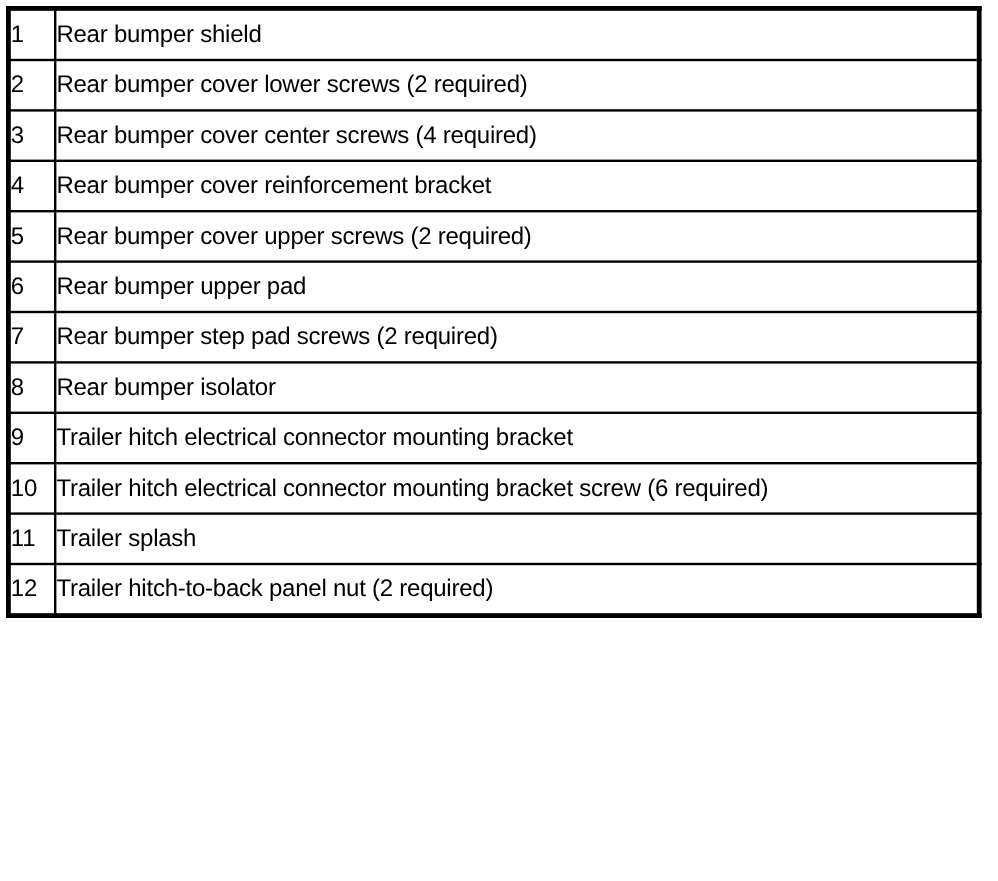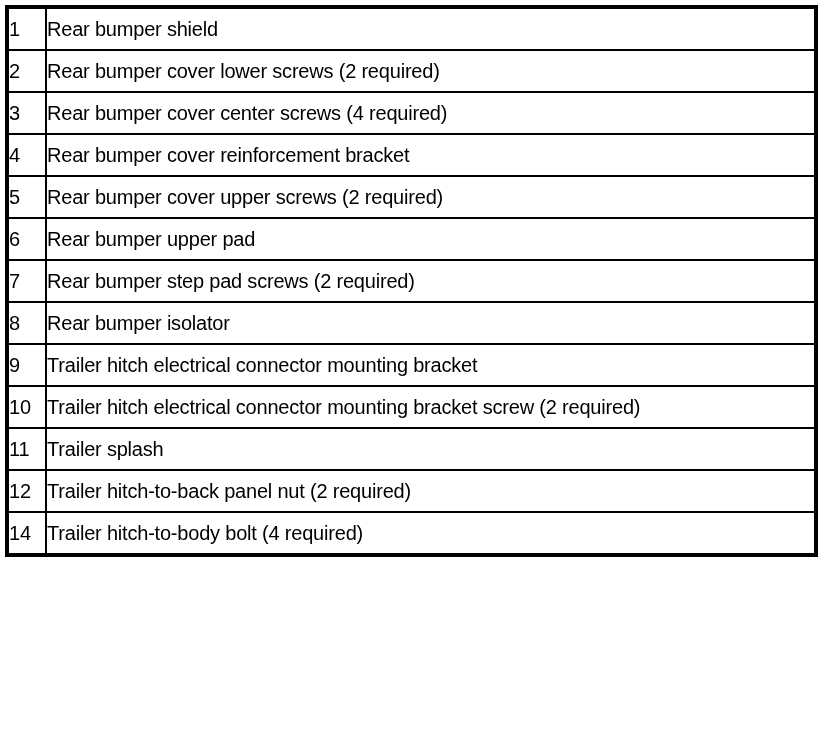--- a/index.html
+++ b/index.html
@@ -92,36 +92,32 @@
     <td class="desc-cell">Rear bumper isolator</td>
   </tr>
 
   <tr>
     <td class="num-cell">9</td>
     <td class="desc-cell">Trailer hitch electrical connector mounting bracket</td>
   </tr>
 
   <tr>
     <td class="num-cell">10</td>
-    <td class="desc-cell">Trailer hitch electrical connector mounting bracket screw (2 required)</td>
+    <td class="desc-cell">Trailer hitch electrical connector mounting bracket screw (6 required)</td>
   </tr>
 
   <tr>
     <td class="num-cell">11</td>
     <td class="desc-cell">Trailer splash</td>
   </tr>
 
   <tr>
     <td class="num-cell">12</td>
     <td class="desc-cell">Trailer hitch-to-back panel nut (2 required)</td>
   </tr>
 
 
-  <tr>
-    <td class="num-cell">14</td>
-    <td class="desc-cell">Trailer hitch-to-body bolt (4 required)</td>
-  </tr>
 
 
 
 </tbody>
   </table>
 </div>
 
 </body></html>

